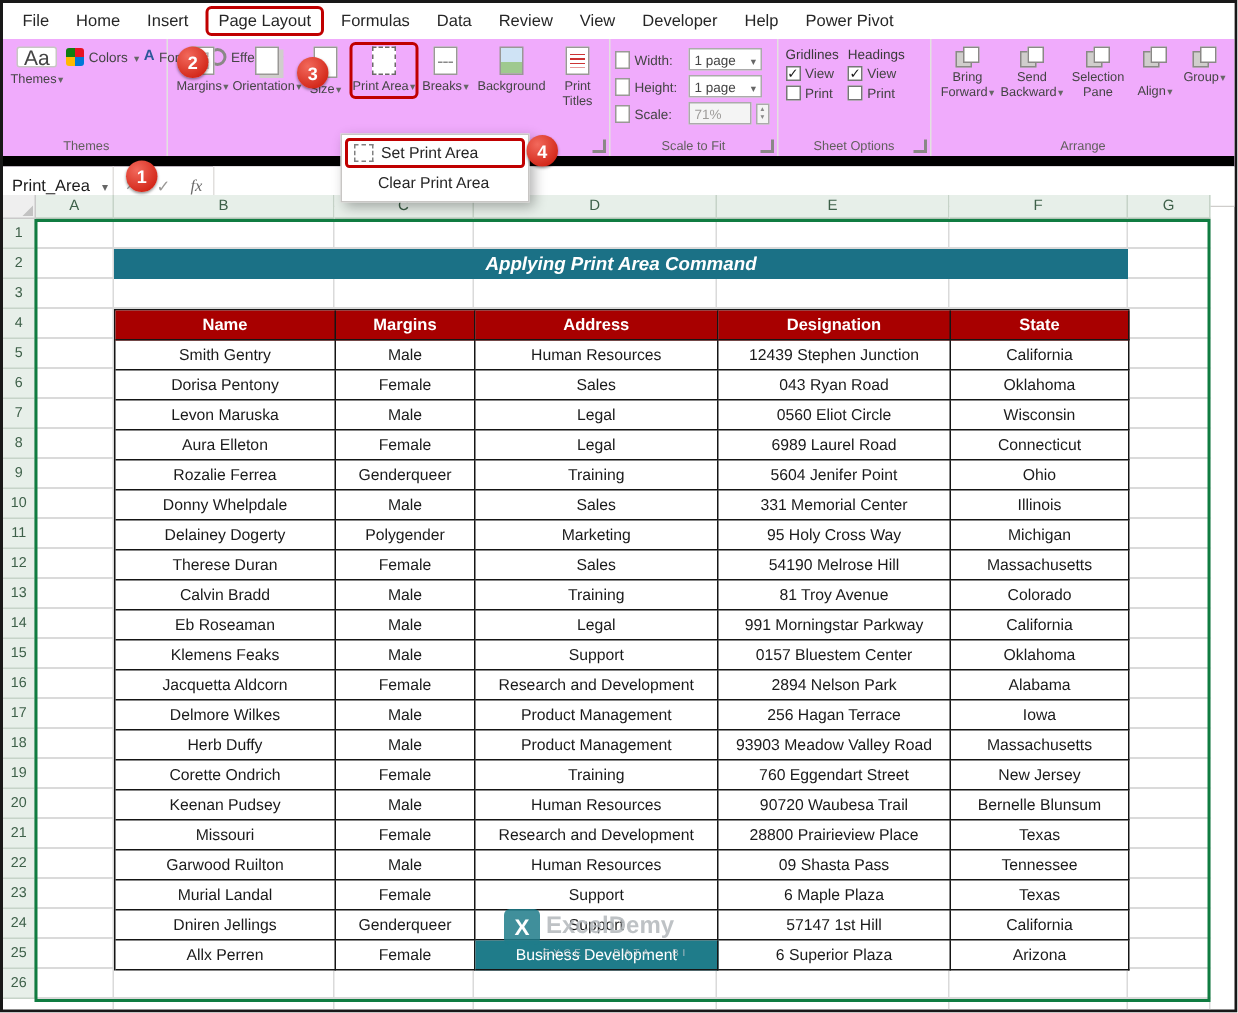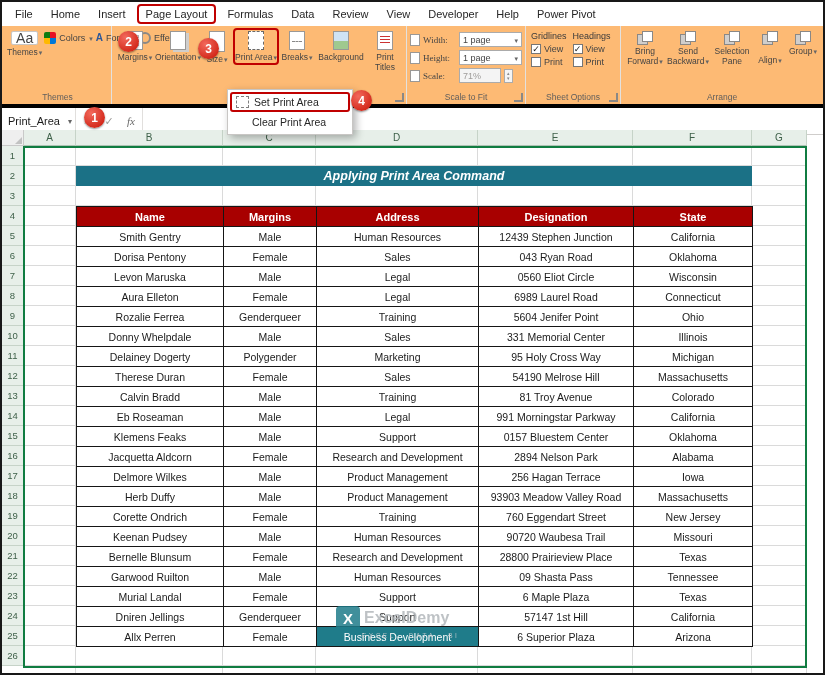--- a/index.html
+++ b/index.html
@@ -5,21 +5,21 @@
   html,body{margin:0;padding:0;background:#fff;}
   .app{position:relative;width:825px;height:675px;box-sizing:border-box;border:2px solid #181818;
        background:#fff;font-family:"Liberation Sans",sans-serif;overflow:hidden;}
 
   
   .tabrow{height:24px;display:flex;align-items:center;background:#fff;padding-left:4px;}
   .tab{font-size:11px;color:#262626;padding:4px 9px;white-space:nowrap;cursor:default;}
   .tab.annotated{border:2px solid var(--annotation_red,#C00000);border-radius:4px;padding:2px 7px;margin:0 2px;}
 
   
-  .ribbon{height:78px;display:flex;background:#fdba74;border-bottom:4px solid #000000;padding-left:2px;}
+  .ribbon{height:78px;display:flex;background:#f0abfc;border-bottom:7px solid #000000;padding-left:2px;}
   .group{position:relative;display:flex;align-items:flex-start;border-right:1px solid #E3E1DF;
          padding:2px 3px 13px 3px;box-sizing:border-box;}
   .g-label{position:absolute;left:0;right:0;bottom:1px;height:11px;line-height:11px;
            font-size:8.5px;color:#605E5C;text-align:center;white-space:nowrap;}
   .launcher{position:absolute;right:2px;bottom:2px;width:7px;height:7px;
             border-right:2px solid #8a8886;border-bottom:2px solid #8a8886;}
   .bigbtn{display:flex;flex-direction:column;align-items:center;gap:2px;padding-top:3px;
           font-size:8.5px;color:#444;text-align:center;line-height:10px;cursor:default;}
   .bigbtn.annotated{border:2px solid var(--annotation_red,#C00000);border-radius:4px;padding:1px 0 0 0;}
   .dd::after{content:"▾";font-size:7px;color:#666;margin-left:1px;}
@@ -34,22 +34,22 @@
       background:repeating-linear-gradient(to bottom,#c33 0 1px,transparent 1px 3px);}
   .stack{display:flex;flex-direction:row;justify-content:flex-start;gap:3px;padding:4px 0 0 2px;}
   .smallbtn{display:flex;align-items:center;gap:3px;font-size:9px;color:#444;cursor:default;}
   .ico{width:12px;height:12px;box-sizing:border-box;}
   .ico.colors{background:conic-gradient(#e81123 0 25%,#0078d7 0 50%,#ffb900 0 75%,#107c10 0);border-radius:2px;}
   .ico.fonts{font-size:10px;color:#2b579a;font-weight:bold;width:auto;}
   .ico.effects{border:2px solid #8a8886;border-radius:50%;}
   .ico-aa{font-size:14px;color:#444;border:1px solid #c8c6c4;background:#fff;padding:1px 4px;border-radius:2px;}
   .stf{display:flex;flex-direction:column;gap:3px;padding-top:4px;font-size:9px;color:#444;}
   .stf-row{display:flex;align-items:center;gap:3px;}
-  .stf-lab{width:33px;font-family:Liberation Serif, serif;}
-  .combo{width:63px;height:15px;box-sizing:border-box;border:1px solid #ABABAB;background:#fff;
+  .stf-lab{width:33px;}
+  .combo{width:49px;height:15px;box-sizing:border-box;border:1px solid #ABABAB;background:#fff;
          display:flex;align-items:center;justify-content:space-between;padding:0 3px;font-size:9px;}
   .combo.disabled{width:42px;background:#F4F4F4;color:#9E9C9A;}
   .spin{display:flex;flex-direction:column;font-size:5px;color:#888;line-height:5px;border:1px solid #ABABAB;
         background:#F4F4F4;padding:1px 2px;}
   .so{display:flex;gap:6px;padding:3px 2px 0 2px;font-size:9px;color:#444;}
   .so-col{display:flex;flex-direction:column;gap:3px;}
   .so-head{color:#3a3a3a;}
   .cbrow{display:flex;align-items:center;gap:3px;}
   .cb{width:10px;height:10px;box-sizing:border-box;border:1px solid #767676;background:#fff;
       display:flex;align-items:center;justify-content:center;font-size:9px;color:#1a1a1a;line-height:1;}
@@ -435,22 +435,22 @@
           <div class="xc">Massachusetts</div>
           <div class="xc">Corette Ondrich</div>
           <div class="xc">Female</div>
           <div class="xc">Training</div>
           <div class="xc">760 Eggendart Street</div>
           <div class="xc">New Jersey</div>
           <div class="xc">Keenan Pudsey</div>
           <div class="xc">Male</div>
           <div class="xc">Human Resources</div>
           <div class="xc">90720 Waubesa Trail</div>
+          <div class="xc">Bernelle Blunsum</div>
           <div class="xc">Missouri</div>
-          <div class="xc">Bernelle Blunsum</div>
           <div class="xc">Female</div>
           <div class="xc">Research and Development</div>
           <div class="xc">28800 Prairieview Place</div>
           <div class="xc">Texas</div>
           <div class="xc">Garwood Ruilton</div>
           <div class="xc">Male</div>
           <div class="xc">Human Resources</div>
           <div class="xc">09 Shasta Pass</div>
           <div class="xc">Tennessee</div>
           <div class="xc">Murial Landal</div>

